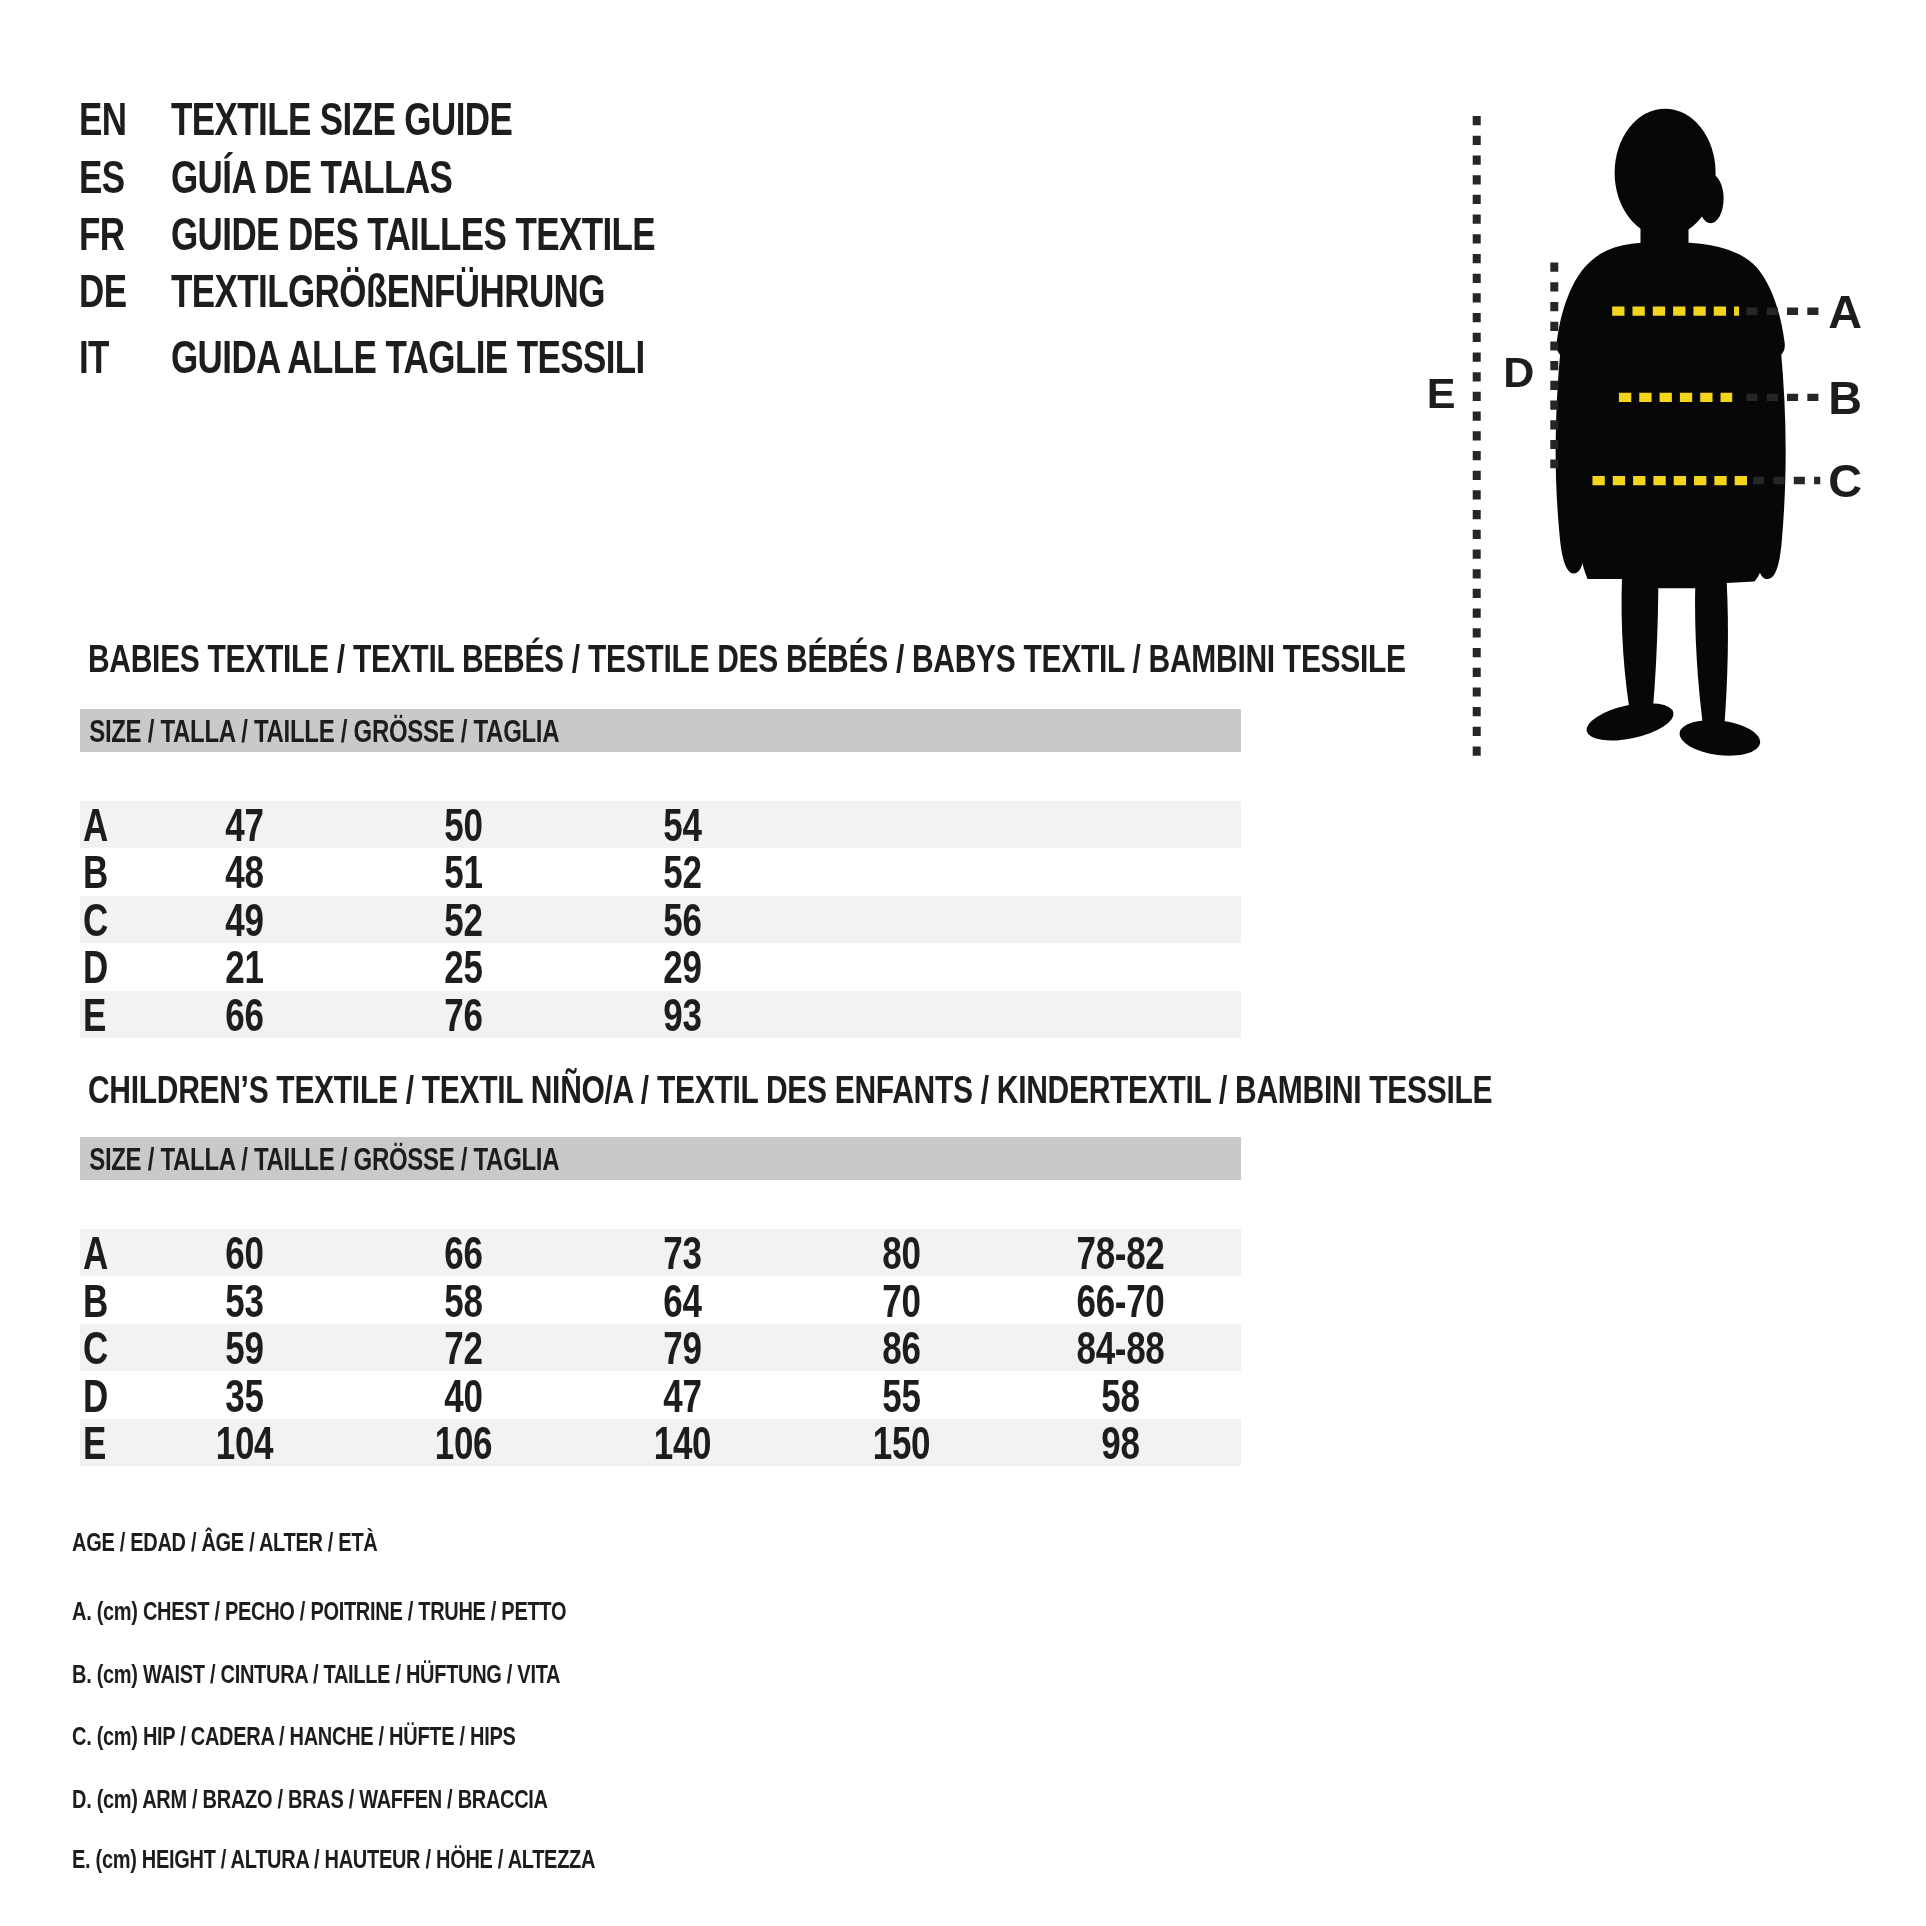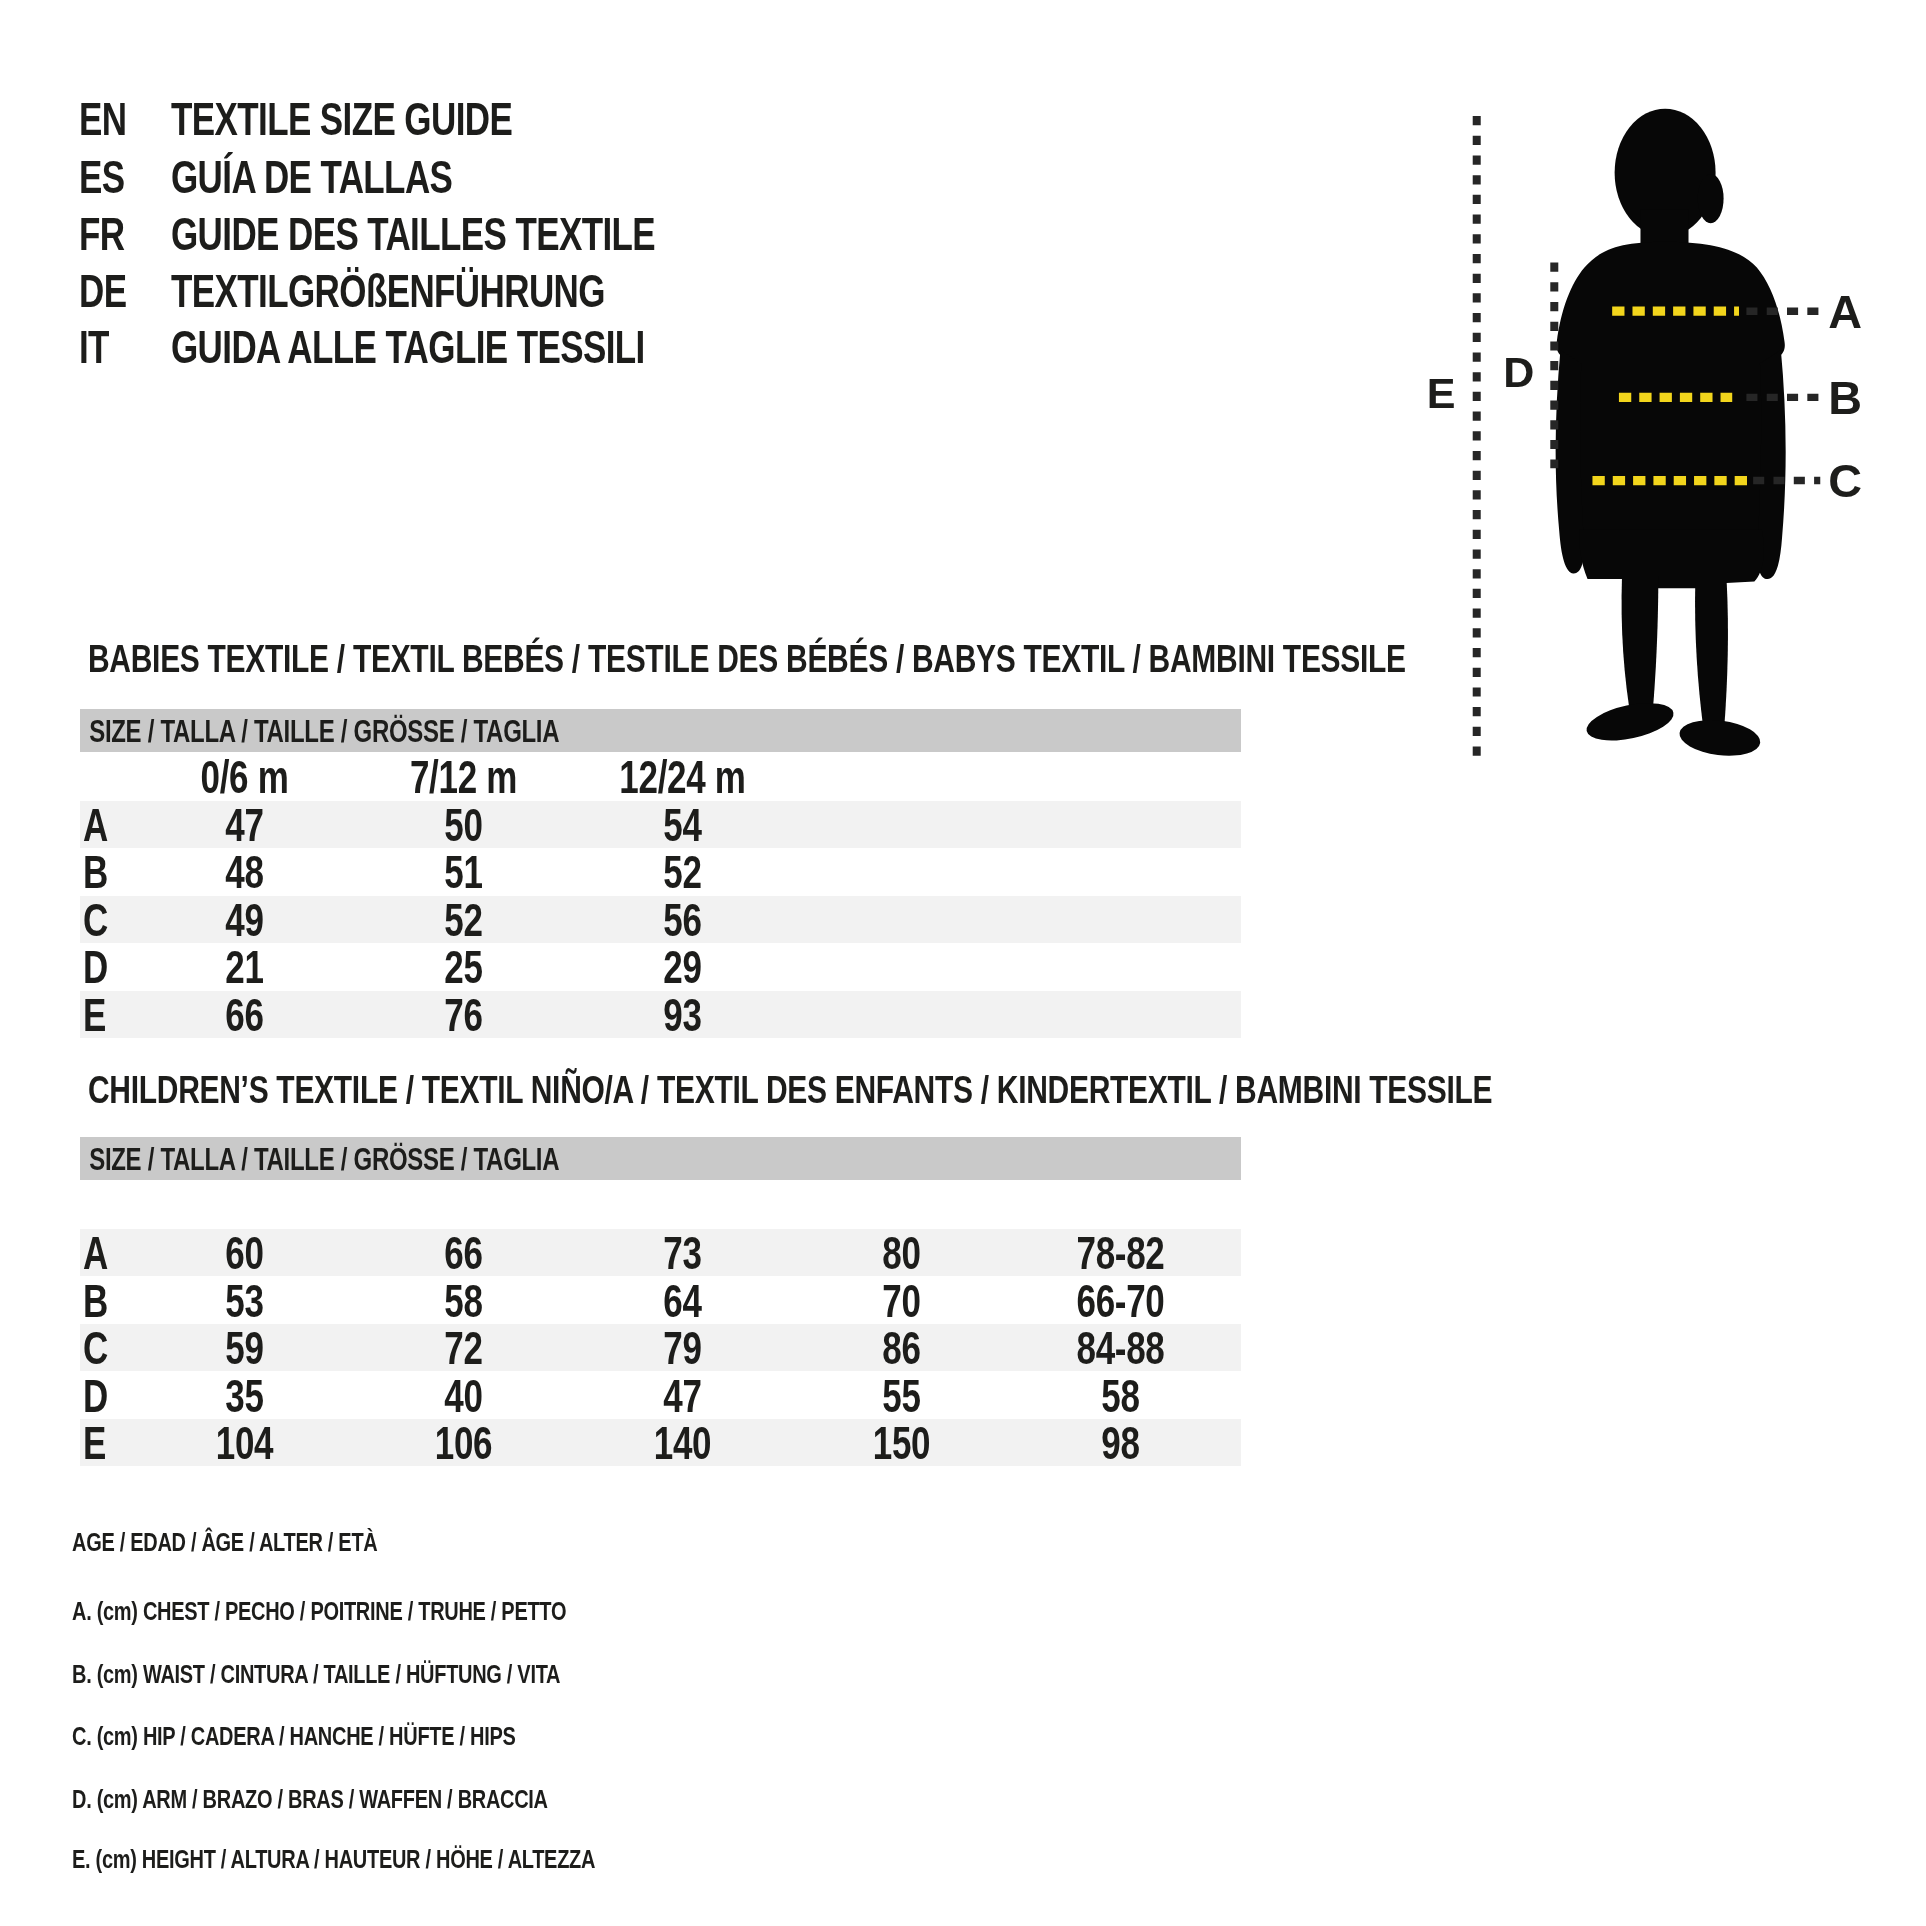--- a/index.html
+++ b/index.html
@@ -44,21 +44,21 @@
       <span class="stretch">GUÍA DE TALLAS</span>
     </div>
     <div class="lang-row" style="top:211px">
       <span class="lang-code"><span class="stretch">FR</span></span>
       <span class="stretch">GUIDE DES TAILLES TEXTILE</span>
     </div>
     <div class="lang-row" style="top:268px">
       <span class="lang-code"><span class="stretch">DE</span></span>
       <span class="stretch">TEXTILGRÖßENFÜHRUNG</span>
     </div>
-    <div class="lang-row" style="top:324px">
+    <div class="lang-row" style="top:334px">
       <span class="lang-code"><span class="stretch">IT</span></span>
       <span class="stretch">GUIDA ALLE TAGLIE TESSILI</span>
     </div>
   </div>
 
   <svg class="figure" viewBox="0 0 830 1150" xmlns="http://www.w3.org/2000/svg">
     <g fill="#070707">
       <ellipse cx="403" cy="140" rx="82" ry="104"></ellipse>
       <ellipse cx="477" cy="182" rx="21" ry="40"></ellipse>
       <rect x="363" y="200" width="78" height="78"></rect>
@@ -84,26 +84,20 @@
     <text x="668" y="667" font-size="76" fill="#1d1d1b">C</text>
     <text x="140" y="488" font-size="70" fill="#1d1d1b">D</text>
     <text x="16" y="523" font-size="70" fill="#1d1d1b">E</text>
   </svg>
 
   <div class="section-title" style="top:637px">
     <span class="stretch">BABIES TEXTILE / TEXTIL BEBÉS / TESTILE DES BÉBÉS / BABYS TEXTIL / BAMBINI TESSILE</span>
   </div>
   <div class="size-bar" style="top:709px">
     <span class="stretch">SIZE / TALLA / TAILLE / GRÖSSE / TAGLIA</span>
-  </div>
-  <div class="thead" style="top:752px">
-    <span class="rl"></span>
-    <span class="cell"><span class="stretch">0/6 m</span></span>
-    <span class="cell"><span class="stretch">7/12 m</span></span>
-    <span class="cell"><span class="stretch">12/24 m</span></span>
   </div>
   <div class="trow striped" style="top:801px">
     <span class="rl"><span class="stretch">A</span></span>
     <span class="cell"><span class="stretch">47</span></span>
     <span class="cell"><span class="stretch">50</span></span>
     <span class="cell"><span class="stretch">54</span></span>
   </div>
   <div class="trow" style="top:848px">
     <span class="rl"><span class="stretch">B</span></span>
     <span class="cell"><span class="stretch">48</span></span>

